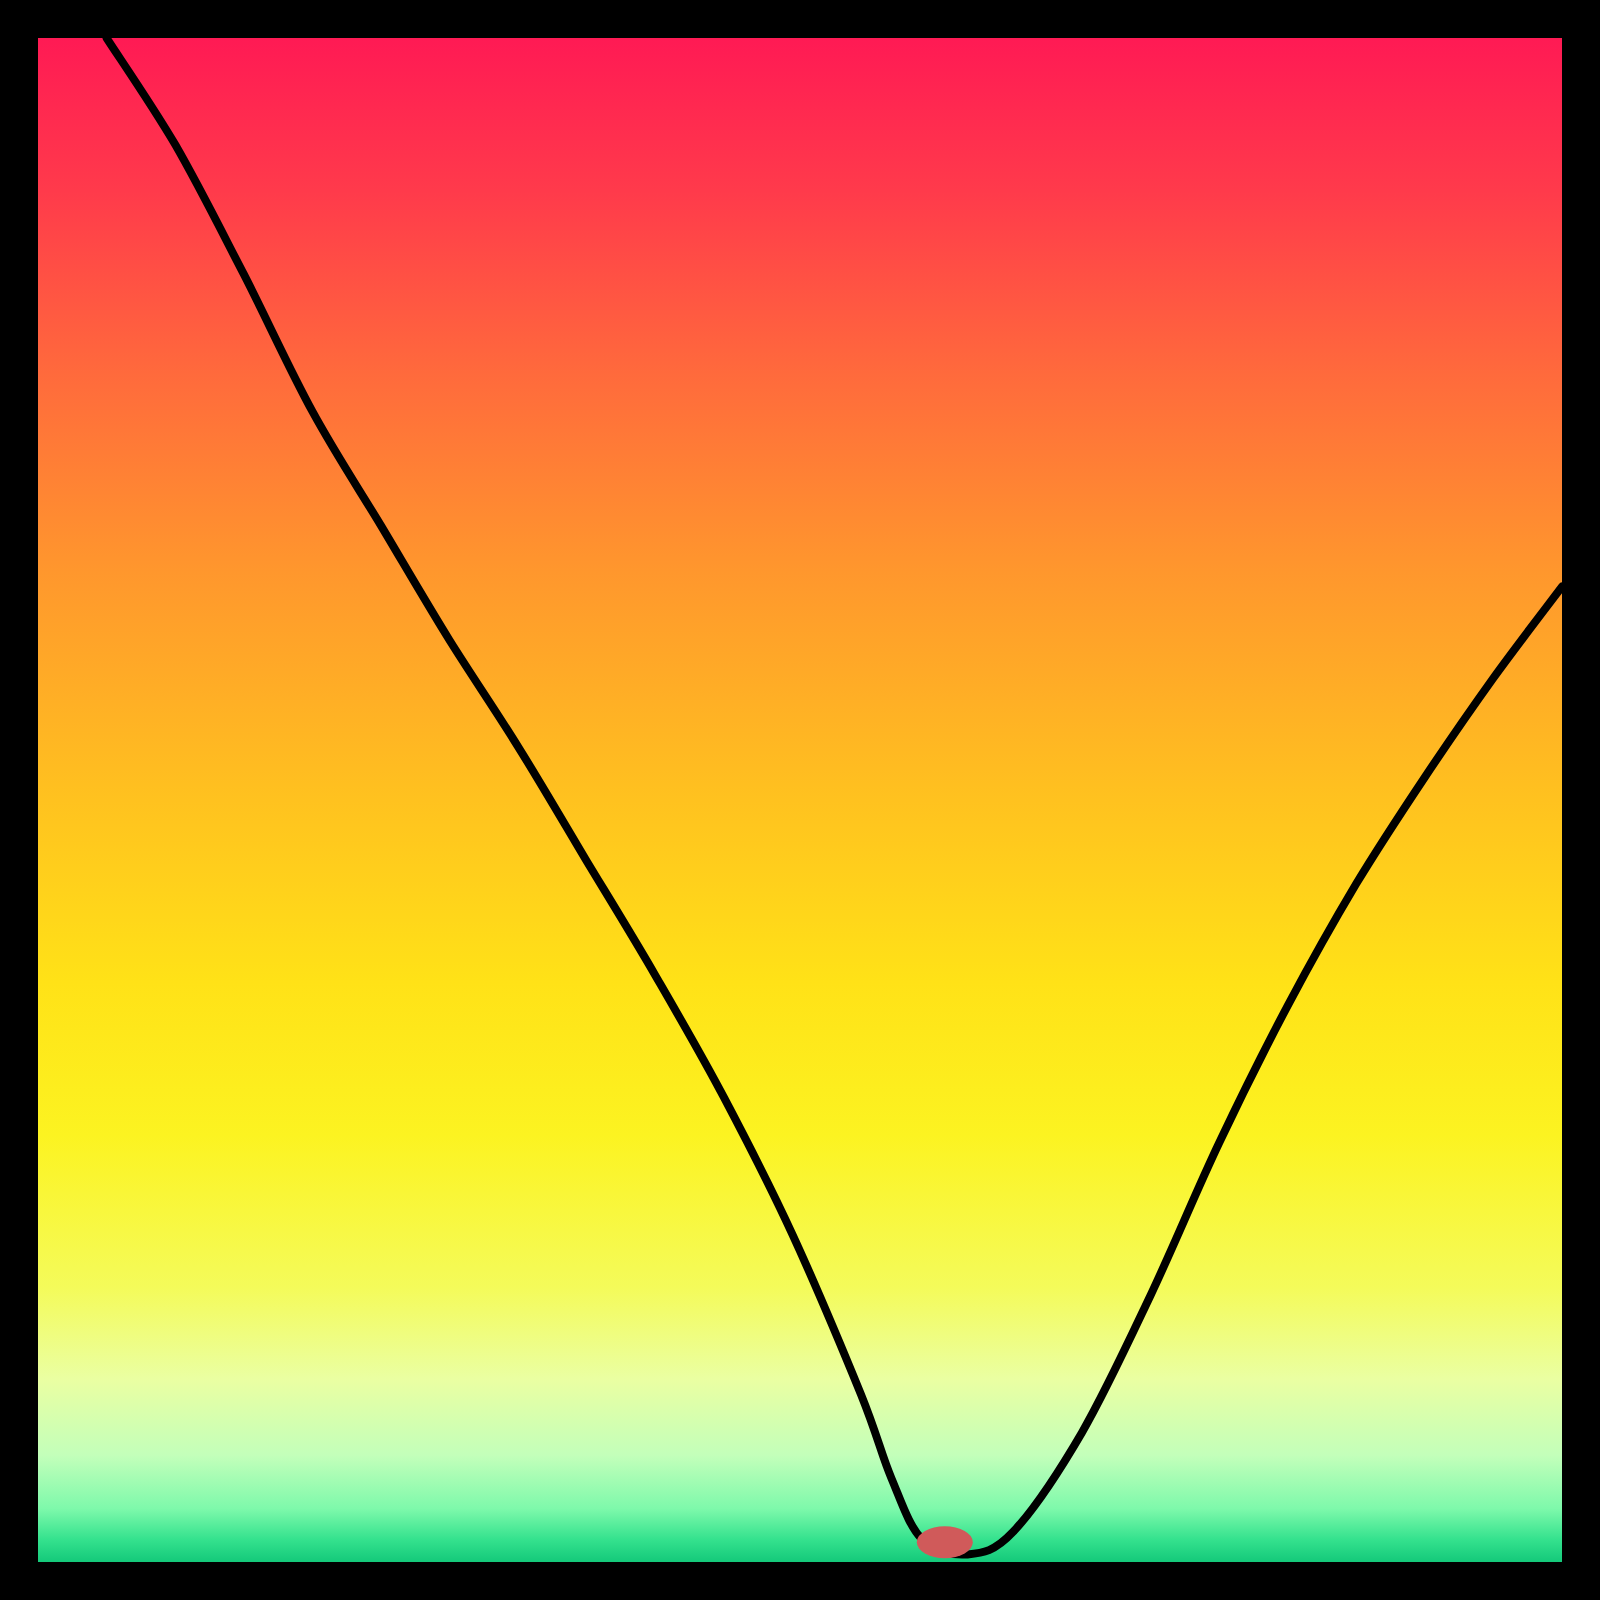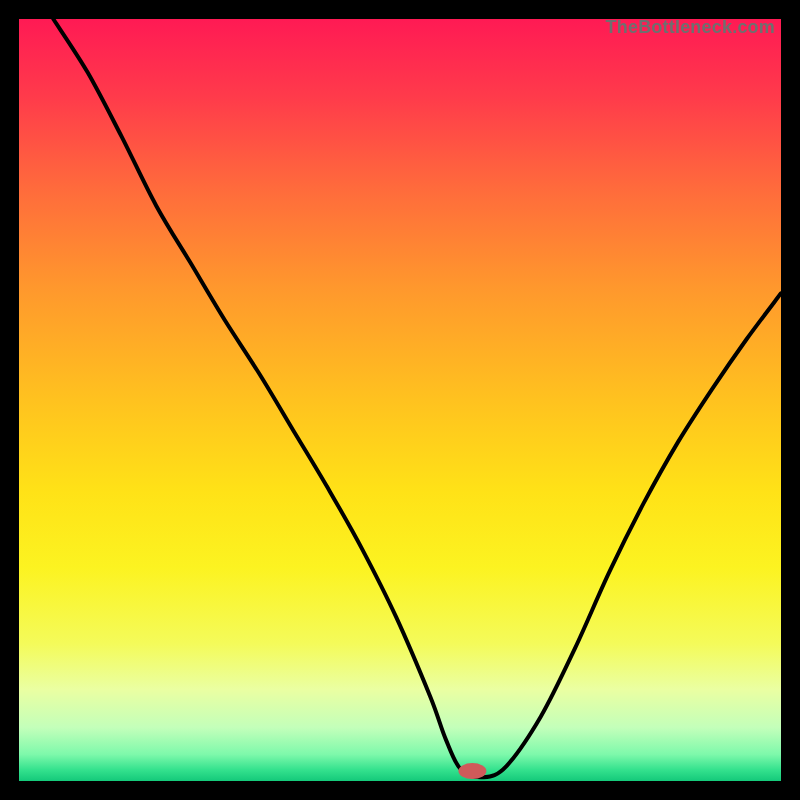--- a/index.html
+++ b/index.html
@@ -56,14 +56,13 @@
           <stop offset="93.00%" stop-color="#c3ffba"></stop>
           <stop offset="96.50%" stop-color="#7ef9ab"></stop>
           <stop offset="98.50%" stop-color="#35e28e"></stop>
           <stop offset="100.00%" stop-color="#14c97a"></stop>
         </linearGradient>
     </defs>
     <rect x="0" y="0" width="762" height="762" fill="url(#bg-grad)"></rect>
     <path id="curve" fill="none" stroke="#000" stroke-width="4" stroke-linecap="round" stroke-linejoin="round" d="M 34.3 0.0 C 40.0 8.9, 57.1 33.7, 68.6 53.3 C 80.0 73.0, 91.4 95.9, 102.9 118.1 C 114.3 140.3, 125.7 165.7, 137.2 186.7 C 148.6 207.6, 160.0 224.8, 171.5 243.8 C 182.9 262.9, 194.3 282.6, 205.7 301.0 C 217.2 319.4, 228.6 335.9, 240.0 354.3 C 251.5 372.7, 262.9 392.4, 274.3 411.5 C 285.8 430.5, 297.2 448.9, 308.6 468.6 C 320.0 488.3, 331.5 508.0, 342.9 529.6 C 354.3 551.2, 365.8 573.4, 377.2 598.2 C 388.6 622.9, 403.2 657.9, 411.5 678.2 C 419.7 698.5, 421.6 708.0, 426.7 720.1 C 431.8 732.2, 435.6 744.2, 442.0 750.6 C 448.3 756.9, 457.2 758.8, 464.8 758.2 C 472.4 757.6, 478.2 756.9, 487.7 746.8 C 497.2 736.6, 510.5 716.9, 522.0 697.2 C 533.4 677.5, 544.8 652.8, 556.3 628.6 C 567.7 604.5, 579.1 576.6, 590.6 552.4 C 602.0 528.3, 613.4 505.5, 624.8 483.9 C 636.3 462.3, 647.7 442.0, 659.1 422.9 C 670.6 403.9, 682.0 386.7, 693.4 369.6 C 704.9 352.4, 716.3 335.9, 727.7 320.0 C 739.1 304.2, 756.3 281.9, 762.0 274.3"></path>
     <ellipse id="marker" cx="453.4" cy="752.1" rx="14" ry="8" fill="#d05a5a"></ellipse>
   </svg>
-  <div class="watermark">TheBottleneck.com</div>
 </div>
 
 </body></html>

